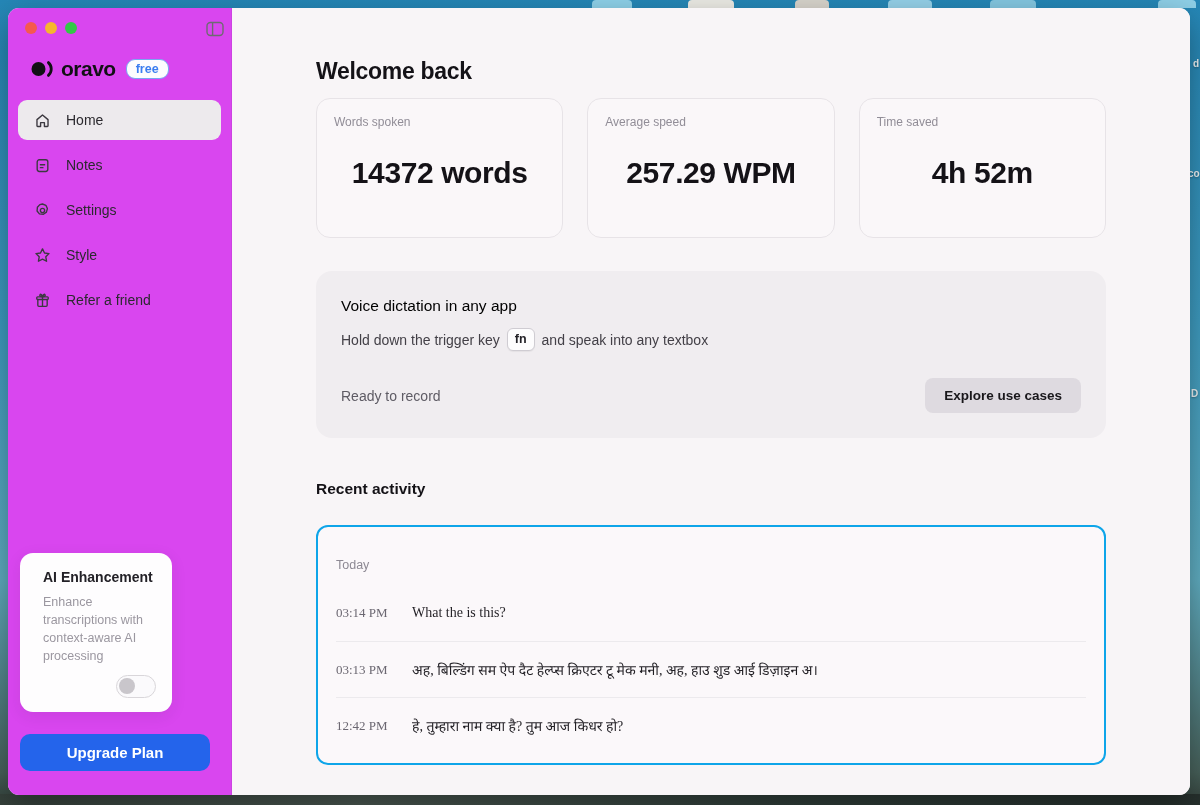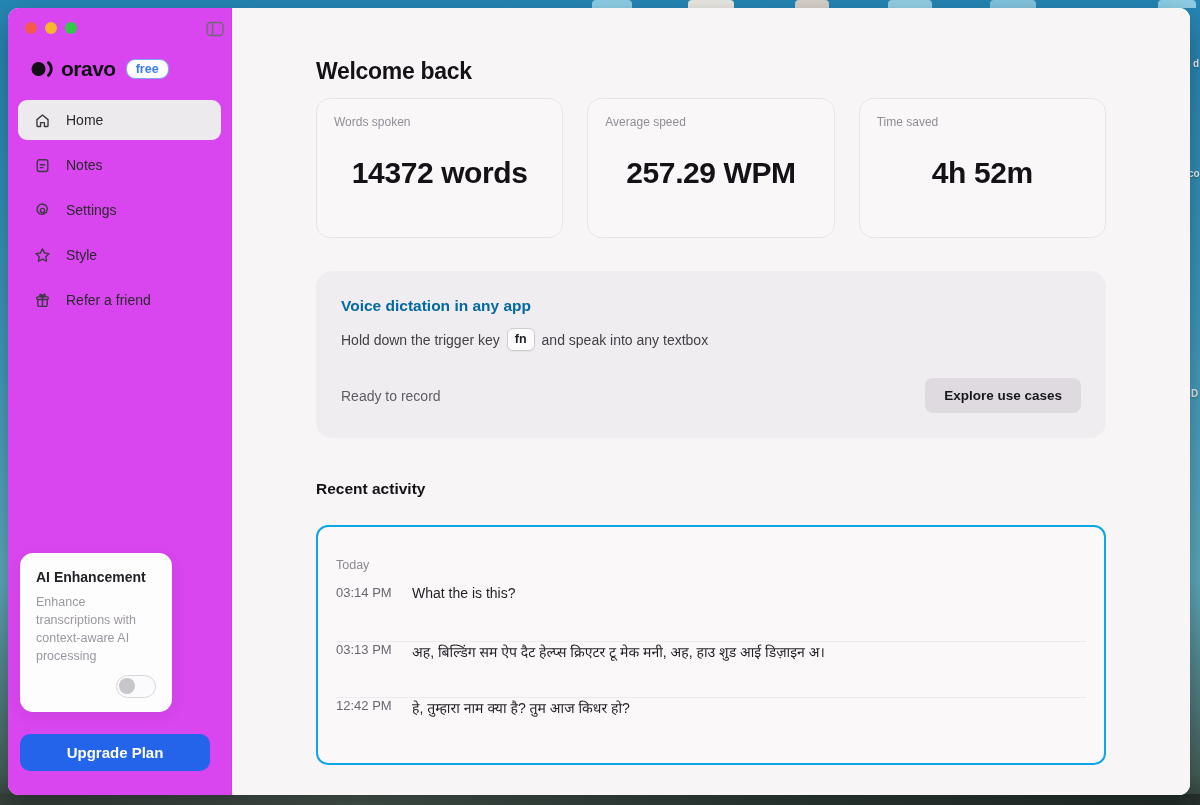--- a/index.html
+++ b/index.html
@@ -39,21 +39,21 @@
   .free-badge { margin-left:3px; font-size:12.5px; font-weight:600; color:#3b7df0;
     border:1.5px solid #79a7f2; border-radius:9px; padding:2px 9px; background:#fdfcfe; }
 
   nav { position:absolute; top:87px; left:0; right:0; }
   .nav-item { display:flex; align-items:center; gap:15px; height:40px; margin:5px 10px 0 10px;
     padding:0 0 0 16px; border-radius:9px; font-size:14px; color:#2b292e; cursor:pointer; }
   .nav-item.active { background:#edeaed; font-weight:500; }
   .nav-item svg { flex:0 0 17px; }
 
   .ai-card { position:absolute; left:12px; width:152px; bottom:83px;
-    background:#fefdfe; border-radius:13px; padding:16px 16px 14px 16px;
+    background:#fefdfe; border-radius:13px; padding:16px 16px 14px 23px;
     box-shadow:0 4px 16px rgba(40,30,50,.09); }
   .ai-title { font-size:14px; font-weight:700; color:#232127; }
   .ai-desc { margin-top:8px; font-size:12.5px; line-height:1.45; color:#9b97a0; }
   .toggle { margin-top:10px; margin-left:auto; width:40px; height:23px; border:1.5px solid #d9d6da;
     border-radius:12px; background:#fbfafc; position:relative; cursor:pointer; display:block; }
   .toggle .knob { position:absolute; left:2px; top:2px; width:16px; height:16px; border-radius:50%;
     background:#c9c6cb; }
 
   .upgrade-btn { position:absolute; left:12px; bottom:24px; width:190px; height:37px;
     background:#2464eb; color:#fff; font-size:15px; font-weight:700; border:none;
@@ -64,36 +64,36 @@
   .content { width:790px; margin:0 auto; padding-top:50px; }
   h1.page-title { font-size:23px; font-weight:700; color:#141217; letter-spacing:-.3px; }
 
   .stats { display:flex; gap:24px; margin-top:13px; }
   .stat-card { flex:1; height:140px; background:#faf7f9; border:1px solid #e7e3e7;
     border-radius:14px; position:relative; display:flex; align-items:center; justify-content:center; }
   .stat-label { position:absolute; top:16px; left:17px; font-size:12px; color:#918d97; }
   .stat-value { font-size:30px; font-weight:600; color:#141217; letter-spacing:-.4px; padding-top:10px; }
 
   .voice-card { margin-top:33px; height:167px; background:#f0edf0; border-radius:16px; padding:26px 25px; }
-  .voice-title { font-size:15.5px; font-weight:700; color:#0369a1; }
+  .voice-title { font-size:15.5px; font-weight:400; color:#000000; }
   .voice-sub { margin-top:13px; font-size:14px; color:#434047; display:flex; align-items:center; }
   .key-badge { display:inline-block; margin:0 7px; padding:3px 7px 4px 7px; background:#fdfcfd;
     border:1px solid #cfccd2; border-radius:6px; font-size:12.5px; font-weight:700; color:#232127;
     box-shadow:0 1px 1px rgba(0,0,0,.05); }
   .voice-bottom { margin-top:27px; display:flex; align-items:center; justify-content:space-between; }
   .voice-status { font-size:14px; color:#5e5b64; }
   .explore-btn { background:#dedae0; border:none; border-radius:8px; padding:10px 19px;
     font-size:13.5px; font-weight:600; color:#19171b; cursor:pointer; font-family:inherit; }
 
   h2.section-title { margin-top:42px; font-size:15.5px; font-weight:700; color:#141217; }
   .activity-card { margin-top:27px; background:#fbf8fa; border:2px solid #0ea5e9;
     border-radius:12px; padding:0 18px 10px 18px; }
   .group-label { padding-top:31px; font-size:12.5px; color:#8d8993; }
   .activity-rows { margin-top:13px; }
-  .activity-row { display:flex; align-items:flex-start; height:56px; cursor:pointer; }
+  .activity-row { display:flex; align-items:center; height:56px; cursor:pointer;font-family:Liberation Serif, serif; }
   .activity-row + .activity-row { border-top:1px solid #eceaed; }
   .row-time { flex:0 0 59px; margin-right:17px; font-size:13px; color:#6b6771; }
   .row-text { font-size:14px; color:#211f24; }
 </style>
 </head>
 <body>
 
 <div class="bg-tab" style="left:592px;width:40px;background:#8fd2ea;"></div>
 <div class="bg-tab" style="left:688px;width:46px;background:#edece6;"></div>
 <div class="bg-tab" style="left:795px;width:34px;background:#d9d5cd;"></div>

